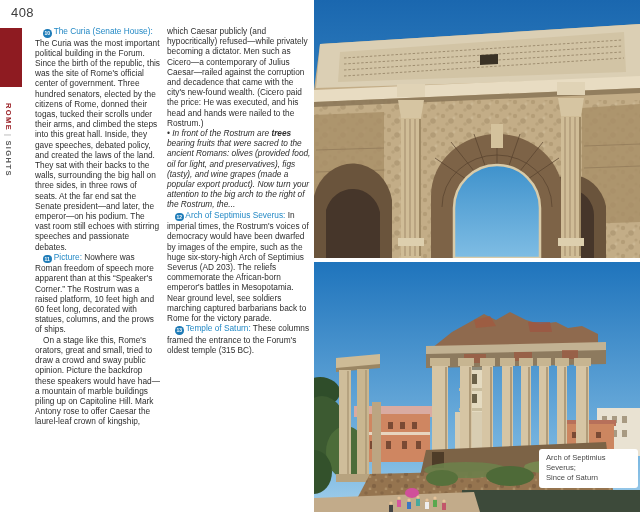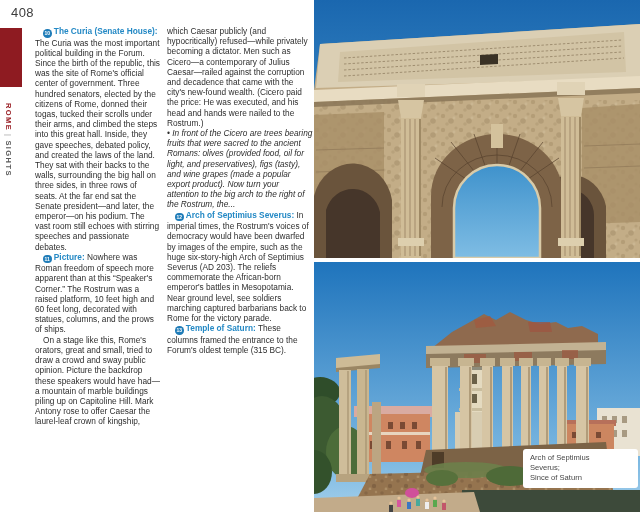--- a/index.html
+++ b/index.html
@@ -20,29 +20,29 @@
   .col2{left:167px;width:146px;}
   .para{margin:0;}
   .para.head-start{text-indent:8px;}
   .para.indent{text-indent:8px;}
   .note{font-style:italic;}
   .badge{
     display:inline-block;width:8.5px;height:8.5px;border-radius:50%;
     background:#1f7cb8;color:#fff;font-size:5px;line-height:8.5px;text-align:center;
     font-weight:bold;font-style:normal;text-indent:0;vertical-align:-1px;letter-spacing:0;
   }
-  .head{color:#2489c5;font-weight:bold;}
-  .bold-it{font-weight:normal;margin-top:8px;}
+  .head{color:#2489c5;font-weight:normal;}
+  .bold-it{font-weight:bold;margin-top:8px;}
   figure.photo{position:absolute;left:314px;width:326px;margin:0;overflow:hidden;background:#9ec7e4;}
   .photo-top{top:0;height:258px;}
   .photo-bottom{top:262px;height:250px;}
   figure.photo svg{display:block;}
   .caption{
     position:absolute;right:2px;bottom:24px;width:86px;
-    background:#ffffff;border-radius:3px;padding:4px 22px 5px 7px;
+    background:#ffffff;border-radius:3px;padding:4px 6px 5px 7px;
     font-size:7.6px;line-height:10px;color:#474747;
   }
 </style>
 </head>
 <body>
 
 <div class="pagenum">408</div>
 
 <div class="tab-block"></div>
 <div class="tab-text">
@@ -50,21 +50,21 @@
 </div>
 
 <div class="col col1">
   <p class="para head-start"><span class="badge">10</span> <span class="head">The Curia (Senate House):</span> <span>The Curia was the most important political building in the Forum. Since the birth of the republic, this was the site of Rome's official center of government. Three hundred senators, elected by the citizens of Rome, donned their togas, tucked their scrolls under their arms, and climbed the steps into this great hall. Inside, they gave speeches, debated policy, and created the laws of the land. They sat with their backs to the walls, surrounding the big hall on three sides, in three rows of seats. At the far end sat the Senate president—and later, the emperor—on his podium. The vast room still echoes with stirring speeches and passionate debates.</span></p>
   <p class="para head-start"><span class="badge">11</span> <span class="head">Picture:</span> <span>Nowhere was Roman freedom of speech more apparent than at this “Speaker's Corner.” The Rostrum was a raised platform, 10 feet high and 60 feet long, decorated with statues, columns, and the prows of ships.</span></p>
   <p class="para indent"><span>On a stage like this, Rome's orators, great and small, tried to draw a crowd and sway public opinion. Picture the backdrop these speakers would have had—a mountain of marble buildings piling up on Capitoline Hill. Mark Antony rose to offer Caesar the laurel-leaf crown of kingship,</span></p>
 </div>
 
 <div class="col col2">
   <p class="para"><span>which Caesar publicly (and hypocritically) refused—while privately becoming a dictator. Men such as Cicero—a contemporary of Julius Caesar—railed against the corruption and decadence that came with the city's new-found wealth. (Cicero paid the price: He was executed, and his head and hands were nailed to the Rostrum.)</span></p>
-  <p class="para note"><span>•</span> <span>In front of the Cicero are </span><span class="bold-it">trees</span><span> bearing fruits that were sacred to the ancient Romans: olives (provided food, oil for light, and preservatives), figs (tasty), and wine grapes (made a popular export product). Now turn your attention to the big arch to the right of the Rostrum, the...</span></p>
+  <p class="para note"><span>•</span> <span>In front of the Rostrum are </span><span class="bold-it">trees</span><span> bearing fruits that were sacred to the ancient Romans: olives (provided food, oil for light, and preservatives), figs (tasty), and wine grapes (made a popular export product). Now turn your attention to the big arch to the right of the Rostrum, the...</span></p>
   <p class="para head-start"><span class="badge">12</span> <span class="head">Arch of Septimius Severus:</span> <span>In imperial times, the Rostrum's voices of democracy would have been dwarfed by images of the empire, such as the huge six-story-high Arch of Septimius Severus (AD 203). The reliefs commemorate the African-born emperor's battles in Mesopotamia. Near ground level, see soldiers marching captured barbarians back to Rome for the victory parade.</span></p>
   <p class="para head-start"><span class="badge">13</span> <span class="head">Temple of Saturn:</span> <span>These columns framed the entrance to the Forum's oldest temple (315 BC).</span></p>
 </div>
 
 <figure class="photo photo-top">
   <svg width="326" height="258" viewBox="0 0 326 258">
     <defs>
       <linearGradient id="skyT" x1="0" y1="0" x2="0" y2="1">
         <stop offset="0" stop-color="#1a67af"></stop>
           <stop offset="1" stop-color="#57a6d8"></stop>

